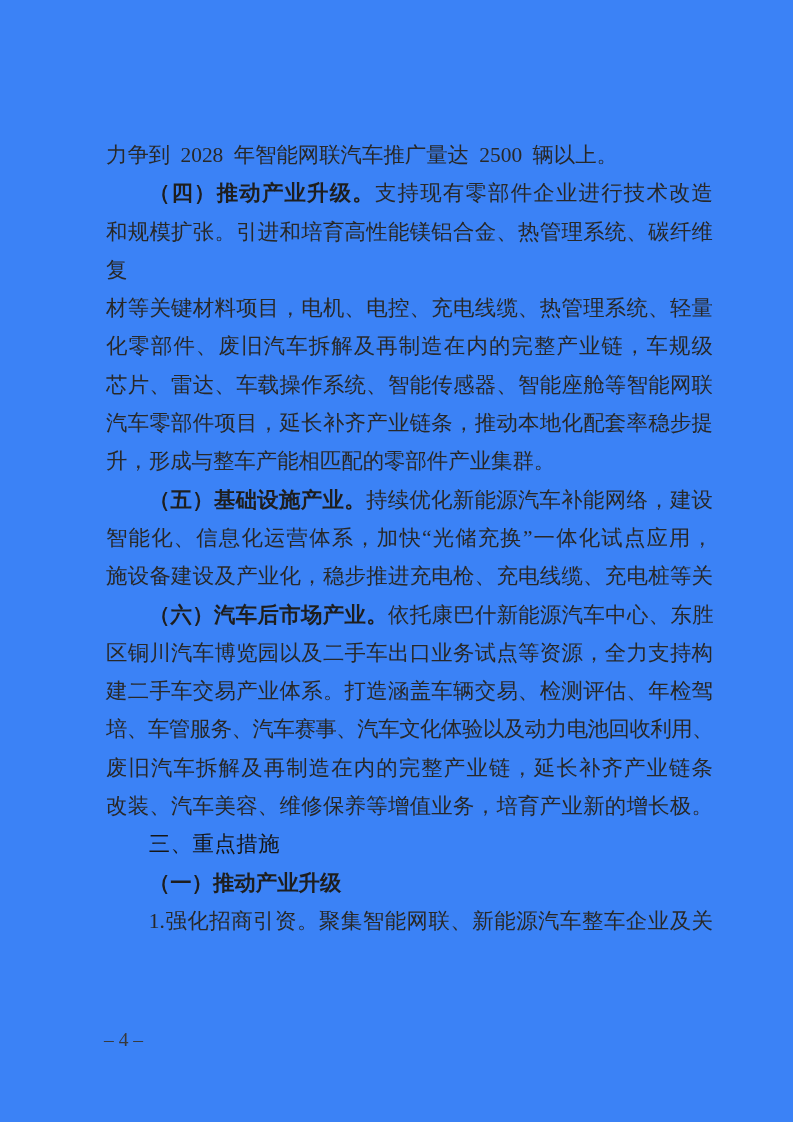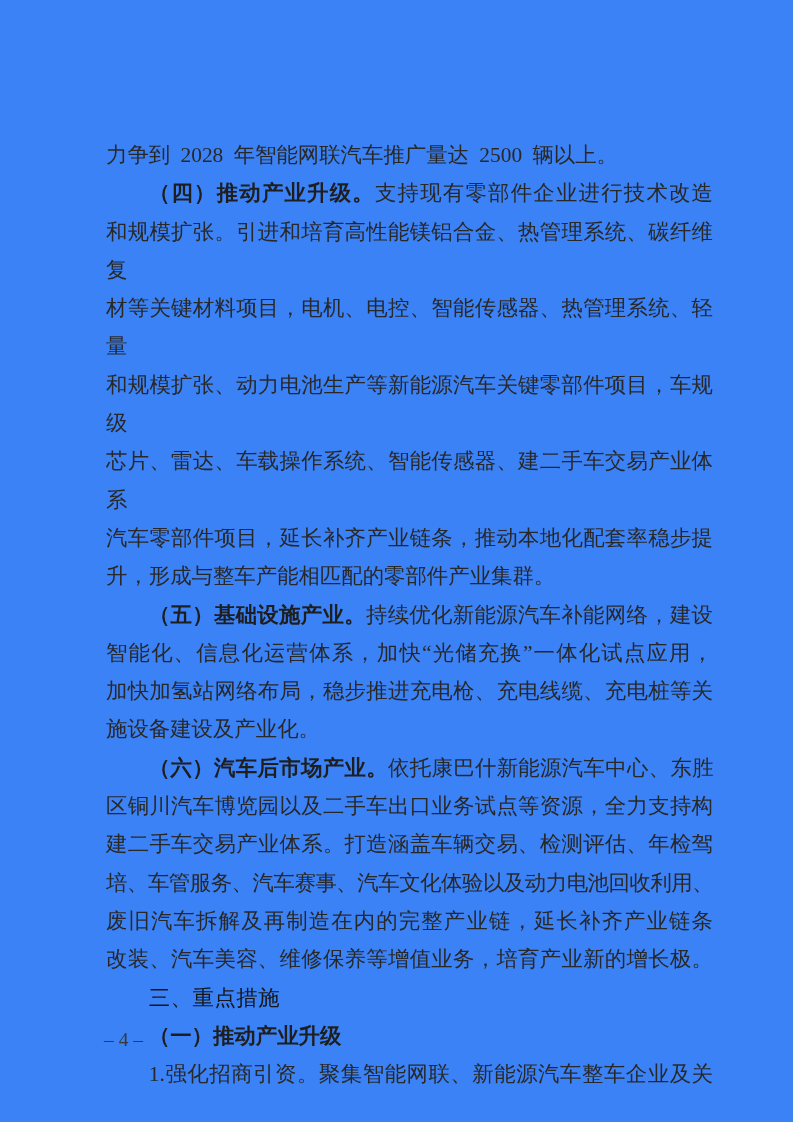--- a/index.html
+++ b/index.html
@@ -49,30 +49,29 @@
 </head>
 <body>
 
 <div class="page">
   <div class="content">
 
     <div class="line wide">力争到 2028 年智能网联汽车推广量达 2500 辆以上。</div>
 
     <div class="line j ind"><span class="lead">（四）推动产业升级。</span><span>支持现有零部件企业进行技术改造</span></div>
     <div class="line j">和规模扩张。引进和培育高性能镁铝合金、热管理系统、碳纤维复</div>
-    <div class="line j">材等关键材料项目，电机、电控、智能传感器、热管理系统、轻量</div>
-    <div class="line j">和规模扩张、动力电池生产等新能源汽车关键零部件项目，车规级</div>
-    <div class="line j">芯片、雷达、车载操作系统、智能传感器、建二手车交易产业体系</div>
+    <div class="line j">材等关键材料项目，电机、电控、充电线缆、热管理系统、轻量</div>
+    <div class="line j">化零部件、废旧汽车拆解及再制造在内的完整产业链，车规级</div>
+    <div class="line j">芯片、雷达、车载操作系统、智能传感器、智能座舱等智能网联</div>
     <div class="line j">汽车零部件项目，延长补齐产业链条，推动本地化配套率稳步提</div>
     <div class="line">升，形成与整车产能相匹配的零部件产业集群。</div>
 
     <div class="line j ind"><span class="lead">（五）基础设施产业。</span><span>持续优化新能源汽车补能网络，建设</span></div>
     <div class="line j">智能化、信息化运营体系，加快“光储充换”一体化试点应用，</div>
-    <div class="line j">加快加氢站网络布局，稳步推进充电枪、充电线缆、充电桩等关</div>
-    <div class="line">施设备建设及产业化。</div>
+    <div class="line j">施设备建设及产业化，稳步推进充电枪、充电线缆、充电桩等关</div>
 
     <div class="line j ind tight"><span class="lead">（六）汽车后市场产业。</span><span>依托康巴什新能源汽车中心、东胜</span></div>
     <div class="line j">区铜川汽车博览园以及二手车出口业务试点等资源，全力支持构</div>
     <div class="line j">建二手车交易产业体系。打造涵盖车辆交易、检测评估、年检驾</div>
     <div class="line j tight">培、车管服务、汽车赛事、汽车文化体验以及动力电池回收利用、</div>
     <div class="line j">废旧汽车拆解及再制造在内的完整产业链，延长补齐产业链条</div>
     <div class="line j">改装、汽车美容、维修保养等增值业务，培育产业新的增长极。</div>
 
     <div class="line ind h1">三、重点措施</div>
 

